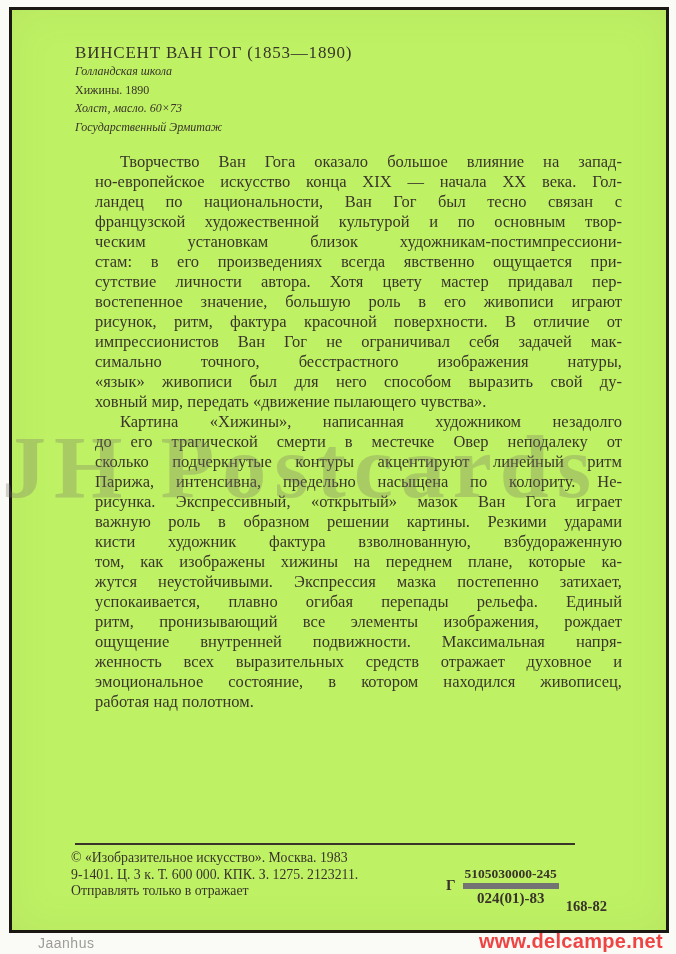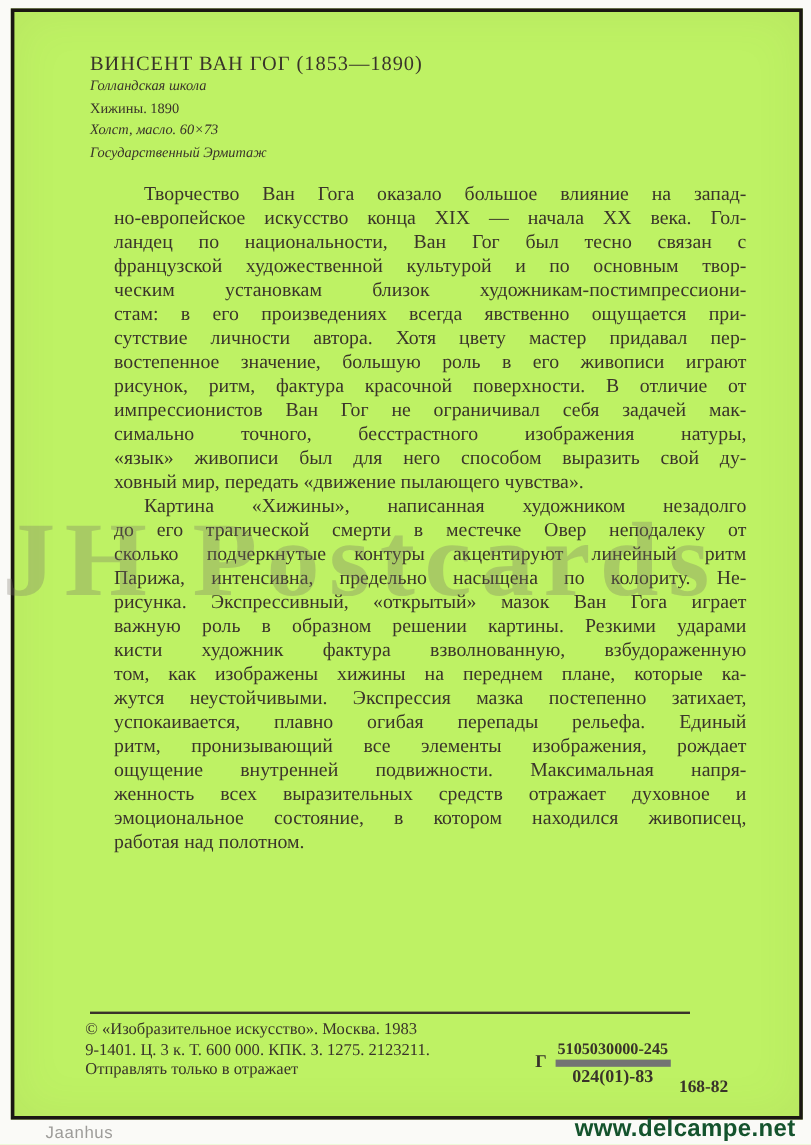--- a/index.html
+++ b/index.html
@@ -112,21 +112,21 @@
     font-size: 14px;
     color: #9d9c99;
     letter-spacing: 0.5px;
     margin-left: 27px;
   }
   .wm-right {
     position: absolute; right: 13px; bottom: 1px;
     font-family: "Liberation Sans", sans-serif;
     font-size: 20px;
     font-weight: bold;
-    color: #14532d;
+    color: #ef4444;
     letter-spacing: 0.3px;
   }
 </style>
 </head>
 <body>
 
 <div class="card">
   <div class="card-inner">
 
     <div class="header">

